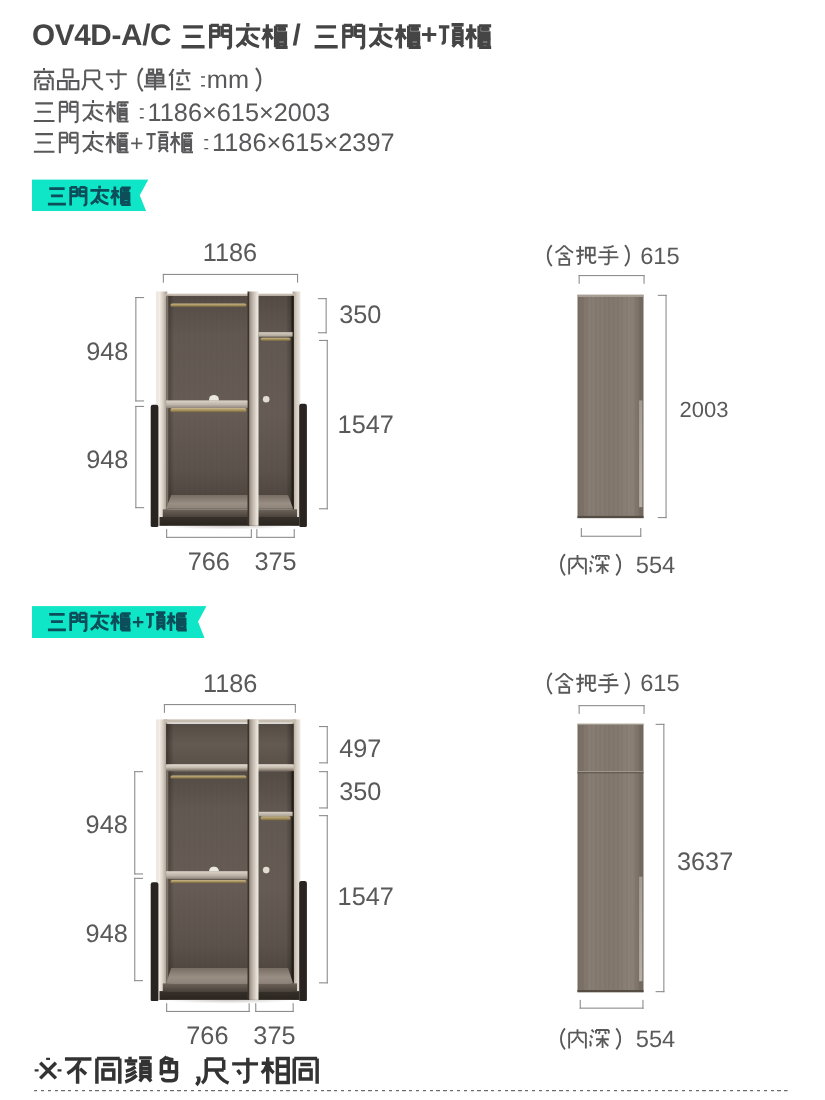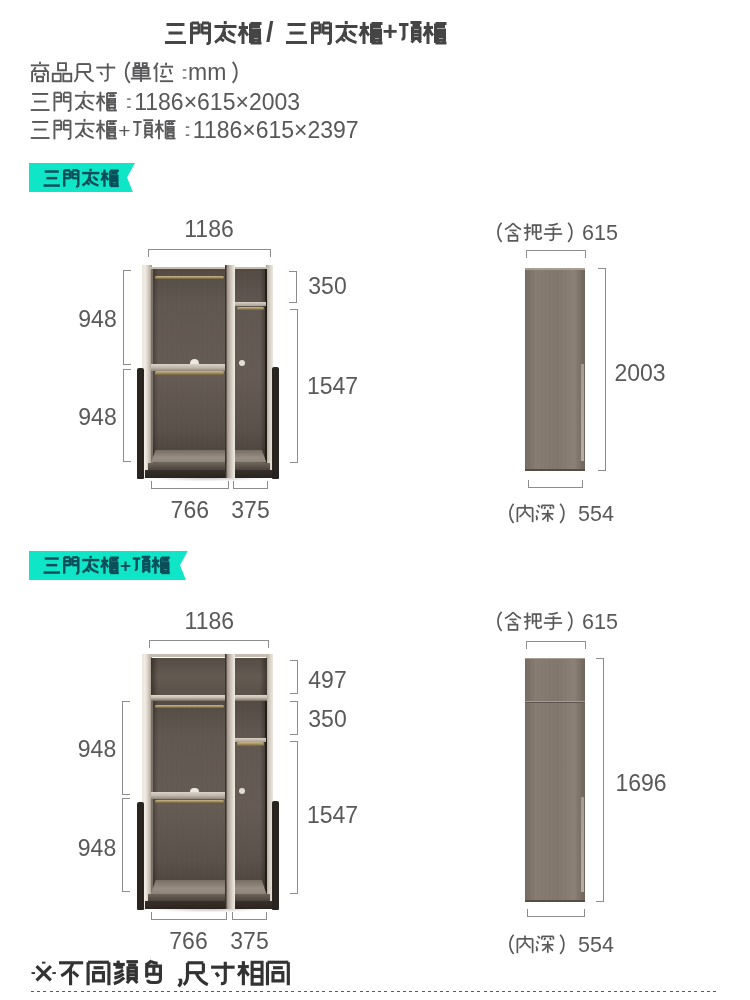--- a/index.html
+++ b/index.html
@@ -212,20 +212,21 @@
         <g id="g24" fill="none" stroke="currentColor" stroke-linecap="butt">
           <path d="M48 36 L48 42" stroke-width="16"></path>
           <path d="M48 72 L48 78" stroke-width="16"></path>
         </g>
         <g id="g25" fill="none" stroke="currentColor" stroke-linecap="butt">
           <path d="M48 70 L48 76" stroke-width="13"></path>
           <path d="M50 74 C52 82 50 90 42 98"></path>
         </g>
       </defs>
     </svg>
+<div style="position:absolute;left:29px;top:19px;font-size:27px;line-height:26px;font-weight:bold;color:#454545;letter-spacing:-.3px">OV4D-A/C</div>
 <svg style="position:absolute;left:162.5px;top:19.5px;color:#454545;" width="100" height="28" viewBox="0 0 100 28">
       <use href="#g0" transform="translate(0.0,0.5) scale(0.2500)" stroke-width="12"></use>
       <use href="#g1" transform="translate(25.0,0.5) scale(0.2500)" stroke-width="12"></use>
       <use href="#g2" transform="translate(50.0,0.5) scale(0.2500)" stroke-width="12"></use>
       <use href="#g3" transform="translate(75.0,0.5) scale(0.2500)" stroke-width="12"></use>
     </svg>
 <div style="position:absolute;left:266px;top:19px;font-size:27px;line-height:26px;font-weight:bold;color:#454545">/</div>
 <svg style="position:absolute;left:284px;top:19.5px;color:#454545;" width="100" height="28" viewBox="0 0 100 28">
       <use href="#g0" transform="translate(0.0,0.5) scale(0.2500)" stroke-width="12"></use>
       <use href="#g1" transform="translate(25.0,0.5) scale(0.2500)" stroke-width="12"></use>
@@ -326,21 +327,21 @@
 <svg style="position:absolute;left:489.5px;top:221.5px;color:#595959;" width="128" height="22" viewBox="0 0 128 22">
       <use href="#g22" transform="translate(0.0,0.4) scale(0.2000)" stroke-width="8.5"></use>
       <use href="#g11" transform="translate(13.0,0.4) scale(0.2000)" stroke-width="8.5"></use>
       <use href="#g12" transform="translate(33.0,0.4) scale(0.2000)" stroke-width="8.5"></use>
       <use href="#g13" transform="translate(53.0,0.4) scale(0.2000)" stroke-width="8.5"></use>
       <use href="#g23" transform="translate(73.0,0.4) scale(0.2000)" stroke-width="8.5"></use>
       <text x="83.0" y="17.6" font-family="Liberation Sans, sans-serif" font-size="21.5" font-weight="normal" fill="currentColor" stroke="none"></text>
       <text x="92.0" y="17.6" font-family="Liberation Sans, sans-serif" font-size="21.5" font-weight="normal" fill="currentColor" stroke="none">615</text>
     </svg>
 <div style="position:absolute;left:525.5px;top:250.3px;width:60.0px;height:8.0px;border-top:1px solid #8d8d8d;border-left:1px solid #8d8d8d;border-right:1px solid #8d8d8d;box-sizing:border-box"></div>
-<div style="position:absolute;left:640px;top:361.6px;transform:translateX(-50%);font-family:'Liberation Sans',sans-serif;font-size:23px;line-height:23px;color:#595959;letter-spacing:0px;white-space:nowrap">2003</div>
+<div style="position:absolute;left:640px;top:361.6px;transform:translateX(-50%);font-family:'Liberation Sans',sans-serif;font-size:20px;line-height:23px;color:#595959;letter-spacing:0px;white-space:nowrap">2003</div>
 <div style="position:absolute;left:597.5px;top:268px;width:8.0px;height:202.5px;border-right:1px solid #8d8d8d;border-top:1px solid #8d8d8d;border-bottom:1px solid #8d8d8d;box-sizing:border-box"></div>
 <div style="position:absolute;left:527.8px;top:480px;width:55.5px;height:8.0px;border-bottom:1px solid #8d8d8d;border-left:1px solid #8d8d8d;border-right:1px solid #8d8d8d;box-sizing:border-box"></div>
 <svg style="position:absolute;left:501.5px;top:502.5px;color:#595959;" width="112" height="22" viewBox="0 0 112 22">
       <use href="#g22" transform="translate(0.0,0.4) scale(0.2000)" stroke-width="8.5"></use>
       <use href="#g14" transform="translate(13.0,0.4) scale(0.2000)" stroke-width="8.5"></use>
       <use href="#g15" transform="translate(33.0,0.4) scale(0.2000)" stroke-width="8.5"></use>
       <use href="#g23" transform="translate(53.0,0.4) scale(0.2000)" stroke-width="8.5"></use>
       <text x="63.0" y="17.6" font-family="Liberation Sans, sans-serif" font-size="21.5" font-weight="normal" fill="currentColor" stroke="none"></text>
       <text x="76.0" y="17.6" font-family="Liberation Sans, sans-serif" font-size="21.5" font-weight="normal" fill="currentColor" stroke="none">554</text>
     </svg>
@@ -391,21 +392,21 @@
 <svg style="position:absolute;left:489.5px;top:611px;color:#595959;" width="128" height="22" viewBox="0 0 128 22">
       <use href="#g22" transform="translate(0.0,0.4) scale(0.2000)" stroke-width="8.5"></use>
       <use href="#g11" transform="translate(13.0,0.4) scale(0.2000)" stroke-width="8.5"></use>
       <use href="#g12" transform="translate(33.0,0.4) scale(0.2000)" stroke-width="8.5"></use>
       <use href="#g13" transform="translate(53.0,0.4) scale(0.2000)" stroke-width="8.5"></use>
       <use href="#g23" transform="translate(73.0,0.4) scale(0.2000)" stroke-width="8.5"></use>
       <text x="83.0" y="17.6" font-family="Liberation Sans, sans-serif" font-size="21.5" font-weight="normal" fill="currentColor" stroke="none"></text>
       <text x="92.0" y="17.6" font-family="Liberation Sans, sans-serif" font-size="21.5" font-weight="normal" fill="currentColor" stroke="none">615</text>
     </svg>
 <div style="position:absolute;left:526.1px;top:641.4px;width:60.1px;height:8.0px;border-top:1px solid #8d8d8d;border-left:1px solid #8d8d8d;border-right:1px solid #8d8d8d;box-sizing:border-box"></div>
-<div style="position:absolute;left:641px;top:771.7px;transform:translateX(-50%);font-family:'Liberation Sans',sans-serif;font-size:23px;line-height:23px;color:#595959;letter-spacing:0px;white-space:nowrap">1696</div>
+<div style="position:absolute;left:641px;top:771.7px;transform:translateX(-50%);font-family:'Liberation Sans',sans-serif;font-size:23px;line-height:23px;color:#595959;letter-spacing:0px;white-space:nowrap">3637</div>
 <div style="position:absolute;left:596.2px;top:658.3px;width:8.0px;height:243.4px;border-right:1px solid #8d8d8d;border-top:1px solid #8d8d8d;border-bottom:1px solid #8d8d8d;box-sizing:border-box"></div>
 <div style="position:absolute;left:526.8px;top:908.8px;width:58.7px;height:8.0px;border-bottom:1px solid #8d8d8d;border-left:1px solid #8d8d8d;border-right:1px solid #8d8d8d;box-sizing:border-box"></div>
 <svg style="position:absolute;left:502px;top:933.5px;color:#595959;" width="112" height="22" viewBox="0 0 112 22">
       <use href="#g22" transform="translate(0.0,0.4) scale(0.2000)" stroke-width="8.5"></use>
       <use href="#g14" transform="translate(13.0,0.4) scale(0.2000)" stroke-width="8.5"></use>
       <use href="#g15" transform="translate(33.0,0.4) scale(0.2000)" stroke-width="8.5"></use>
       <use href="#g23" transform="translate(53.0,0.4) scale(0.2000)" stroke-width="8.5"></use>
       <text x="63.0" y="17.6" font-family="Liberation Sans, sans-serif" font-size="21.5" font-weight="normal" fill="currentColor" stroke="none"></text>
       <text x="76.0" y="17.6" font-family="Liberation Sans, sans-serif" font-size="21.5" font-weight="normal" fill="currentColor" stroke="none">554</text>
     </svg>

